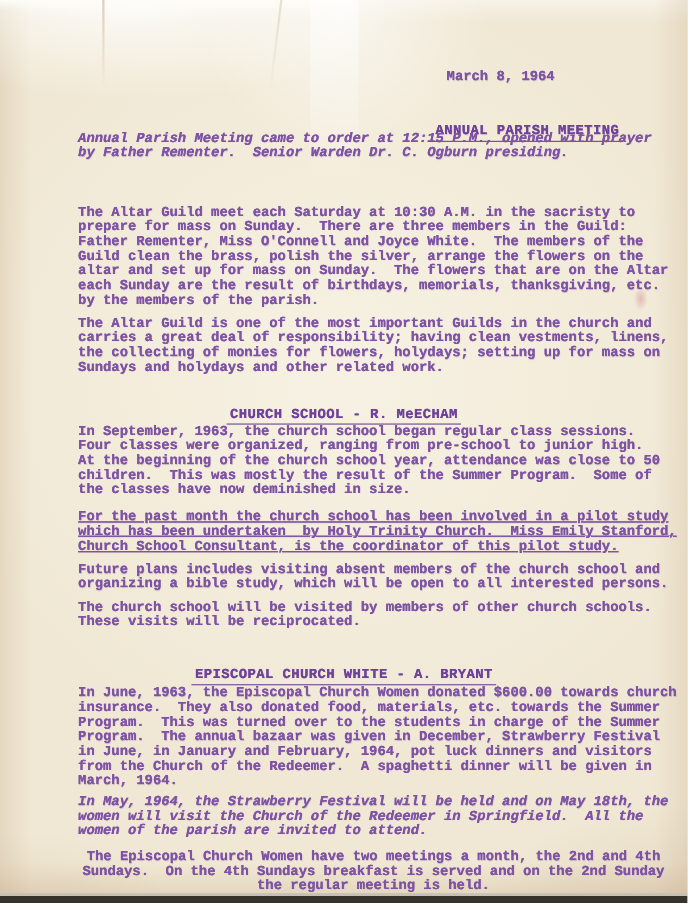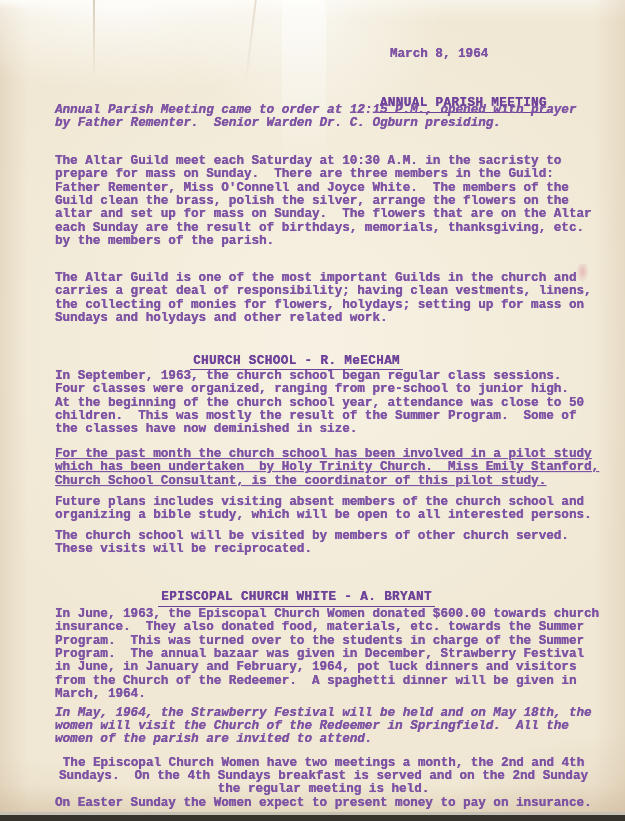--- a/index.html
+++ b/index.html
@@ -18,21 +18,21 @@
       linear-gradient(to right, rgba(198,170,138,.26), rgba(198,170,138,0) 4.5%, rgba(198,170,138,0) 95%, rgba(198,170,138,.24) 100%),
       linear-gradient(to bottom, rgba(255,255,255,.45) 0, rgba(255,255,255,0) 2.5%, rgba(202,176,142,0) 95.5%, rgba(202,176,142,.32) 99.2%),
       radial-gradient(ellipse 75% 55% at 50% 42%, rgba(252,249,240,.55), rgba(252,249,240,0) 80%),
       #f0e8d4;
   }
   .blk{
     position:absolute;left:55px;width:537px;
     font-size:12.6px;line-height:13.35px;font-weight:bold;
     color:var(--ink,#7e53a4);
     text-shadow:0 0 .5px currentColor, .4px .4px .8px rgba(126,83,164,.35);
-    white-space:pre;margin:0;
+    white-space:pre;margin:16px;
   }
   .date-line{left:390px;width:220px;}
   .hd{
     text-align:center;transform:translateX(-42px);
     color:var(--heading-ink,#6e4299);
   }
   .hd .hd-text{
     display:inline-block;border-bottom:1.6px solid currentColor;
     padding:0 3px 1px 3px;letter-spacing:.4px;
   }
@@ -63,21 +63,21 @@
   <div class="ink-smudge"></div>
 
   <div class="blk date-line" style="top:48px;">March 8, 1964</div>
 
   <div class="blk hd" style="top:84px;text-align:right;">
     <span class="hd-text">ANNUAL PARISH MEETING</span>
   </div>
   <p class="blk" style="top:104px;font-style:italic;">Annual Parish Meeting came to order at 12:15 P.M., opened with prayer
 by Father Rementer.  Senior Warden Dr. C. Ogburn presiding.</p>
 
-  <p class="blk" style="top:155px;">The Altar Guild meet each Saturday at 10:30 A.M. in the sacristy to
+  <p class="blk" style="top:171px;">The Altar Guild meet each Saturday at 10:30 A.M. in the sacristy to
 prepare for mass on Sunday.  There are three members in the Guild:
 Father Rementer, Miss O'Connell and Joyce White.  The members of the
 Guild clean the brass, polish the silver, arrange the flowers on the
 altar and set up for mass on Sunday.  The flowers that are on the Altar
 each Sunday are the result of birthdays, memorials, thanksgiving, etc.
 by the members of the parish.</p>
   <p class="blk" style="top:272px;">The Altar Guild is one of the most important Guilds in the church and
 carries a great deal of responsibility; having clean vestments, linens,
 the collecting of monies for flowers, holydays; setting up for mass on
 Sundays and holydays and other related work.</p>
@@ -88,21 +88,21 @@
   <p class="blk" style="top:370px;">In September, 1963, the church school began regular class sessions.
 Four classes were organized, ranging from pre-school to junior high.
 At the beginning of the church school year, attendance was close to 50
 children.  This was mostly the result of the Summer Program.  Some of
 the classes have now deminished in size.</p>
   <p class="blk" style="top:448px;text-decoration:underline;">For the past month the church school has been involved in a pilot study
 which has been undertaken  by Holy Trinity Church.  Miss Emily Stanford,
 Church School Consultant, is the coordinator of this pilot study.</p>
   <p class="blk" style="top:496px;">Future plans includes visiting absent members of the church school and
 organizing a bible study, which will be open to all interested persons.</p>
-  <p class="blk" style="top:530px;">The church school will be visited by members of other church served.
+  <p class="blk" style="top:530px;">The church school will be visited by members of other church schools.
 These visits will be reciprocated.</p>
 
   <div class="blk hd" style="top:578px;">
     <span class="hd-text">EPISCOPAL CHURCH WHITE - A. BRYANT</span>
   </div>
   <p class="blk" style="top:608px;">In June, 1963, the Episcopal Church Women donated $600.00 towards church
 insurance.  They also donated food, materials, etc. towards the Summer
 Program.  This was turned over to the students in charge of the Summer
 Program.  The annual bazaar was given in December, Strawberry Festival
 in June, in January and February, 1964, pot luck dinners and visitors

